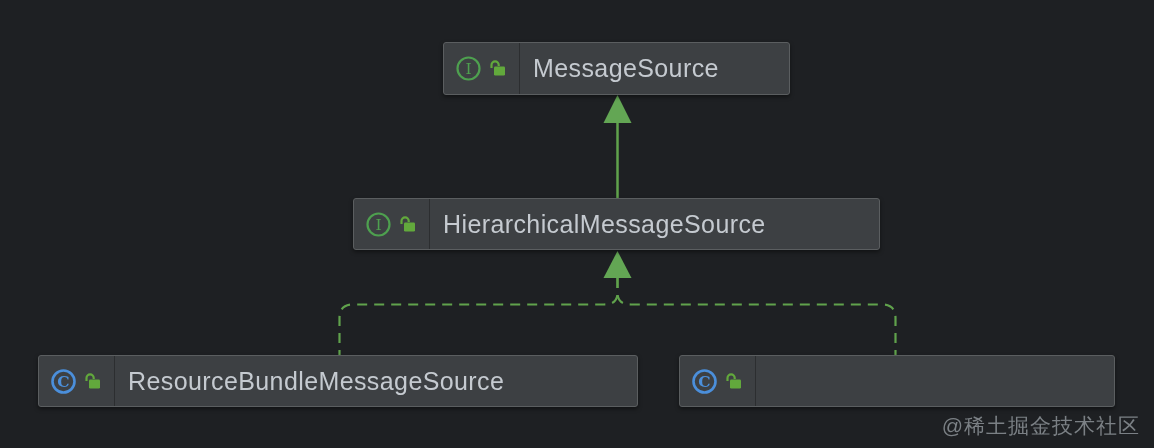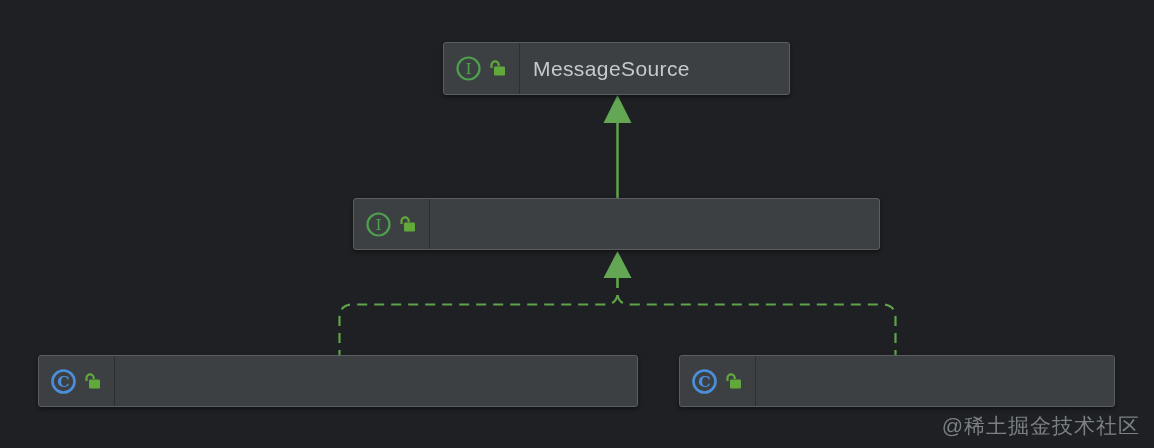--- a/index.html
+++ b/index.html
@@ -32,21 +32,21 @@
     gap:5px;
     border-right:1px solid #2c2e30;
     flex:none;
   }
   .name{
     flex:1;
     display:flex;
     align-items:center;
     padding-left:13px;
     padding-right:2px;
-    font-size:21px;
+    font-size:25px;
     letter-spacing:0.4px;
     color:#c5cad0;
     white-space:nowrap;
     overflow:hidden;
   }
 
   
   #node-message-source           {left:443px; top:42px;  width:347px; height:53px;}
   #node-hierarchical             {left:353px; top:198px; width:527px; height:52px;}
   #node-resource-bundle          {left:38px;  top:355px; width:600px; height:52px;}
@@ -101,33 +101,35 @@
     <div class="icon-cell">
       <svg width="27" height="27" viewBox="0 0 27 27">
         <circle cx="13.5" cy="13.5" r="11" fill="none" stroke="#4ea04f" stroke-width="2.2"></circle>
         <text x="13.5" y="19" text-anchor="middle" font-family="DejaVu Serif, serif" font-size="15.5" fill="#4ea04f">I</text>
       </svg>
       <svg width="21" height="21" viewBox="0 0 21 21">
         <path d="M4.5 10 V7 a3.6 3.6 0 0 1 7.2 0 V8" fill="none" stroke="#62a93c" stroke-width="2.2"></path>
         <rect x="7" y="8.5" width="11" height="9" rx="1.2" fill="#62a93c"></rect>
       </svg>
     </div>
+    <div class="name">HierarchicalMessageSource</div>
   </div>
 
   <div class="node" id="node-resource-bundle">
     <div class="icon-cell">
       <svg width="27" height="27" viewBox="0 0 27 27">
         <circle cx="13.5" cy="13.5" r="11" fill="none" stroke="#4b8fdb" stroke-width="2.6"></circle>
         <text x="13.5" y="19" text-anchor="middle" font-family="DejaVu Serif, serif" font-size="15.5" font-weight="bold" fill="#4b8fdb">C</text>
       </svg>
       <svg width="21" height="21" viewBox="0 0 21 21">
         <path d="M4.5 10 V7 a3.6 3.6 0 0 1 7.2 0 V8" fill="none" stroke="#62a93c" stroke-width="2.2"></path>
         <rect x="7" y="8.5" width="11" height="9" rx="1.2" fill="#62a93c"></rect>
       </svg>
     </div>
+    <div class="name">ResourceBundleMessageSource</div>
   </div>
 
   <div class="node" id="node-static">
     <div class="icon-cell">
       <svg width="27" height="27" viewBox="0 0 27 27">
         <circle cx="13.5" cy="13.5" r="11" fill="none" stroke="#4b8fdb" stroke-width="2.6"></circle>
         <text x="13.5" y="19" text-anchor="middle" font-family="DejaVu Serif, serif" font-size="15.5" font-weight="bold" fill="#4b8fdb">C</text>
       </svg>
       <svg width="21" height="21" viewBox="0 0 21 21">
         <path d="M4.5 10 V7 a3.6 3.6 0 0 1 7.2 0 V8" fill="none" stroke="#62a93c" stroke-width="2.2"></path>

